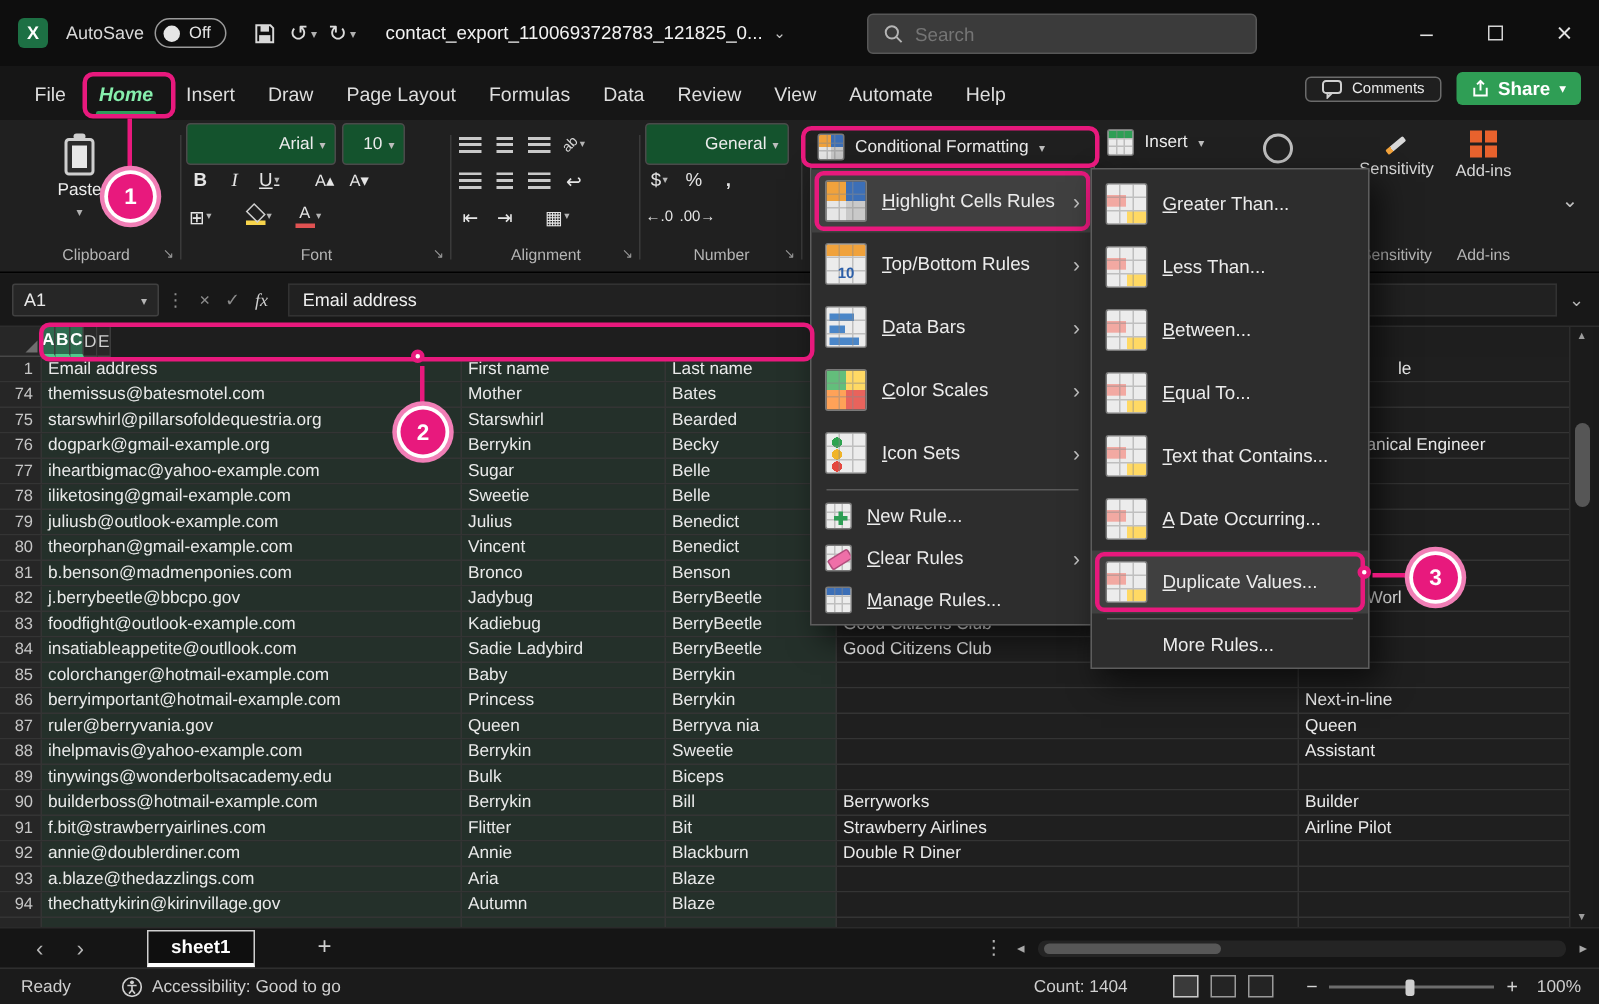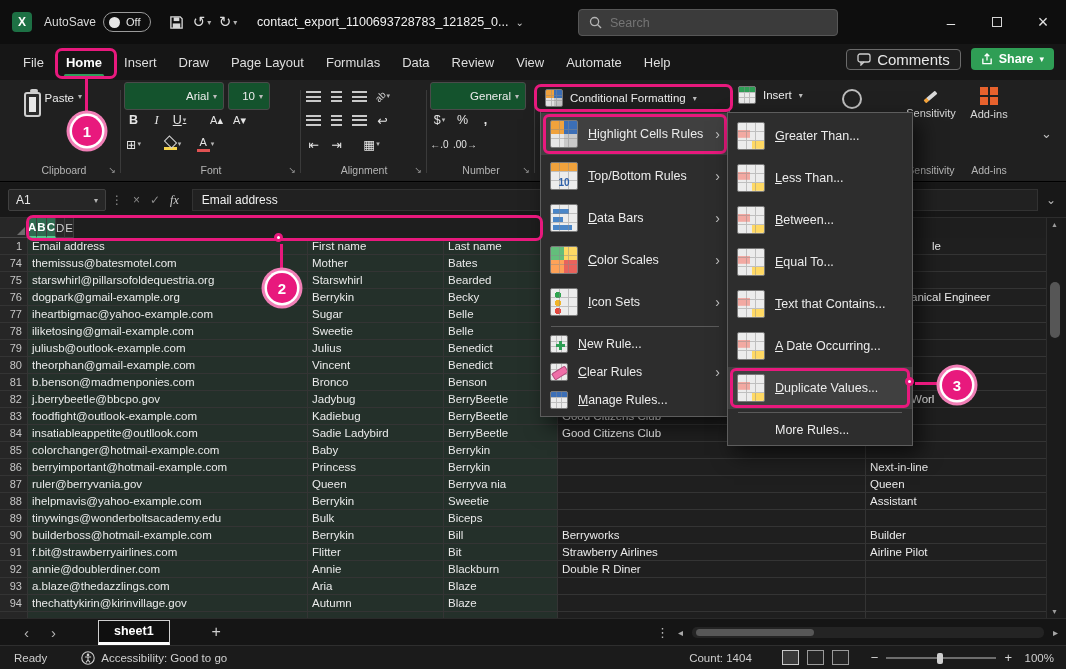--- a/index.html
+++ b/index.html
@@ -19,40 +19,40 @@
   .filename .dd { font-size:10px; color:#c9c9c9; }
   .searchbox { position:absolute; left:578px; top:9px; width:260px; height:27px; background:#3b3b3b; border:1px solid #575757; border-radius:4px; display:flex; align-items:center; gap:8px; padding:0 10px; }
   .searchbox input { background:transparent; border:none; outline:none; color:#c4c4c4; font-size:12.5px; width:200px; font-family:inherit; }
   .win-controls { position:absolute; right:0; top:0; height:44px; display:flex; }
   .win-btn { width:46px; display:flex; align-items:center; justify-content:center; font-size:15px; color:#e3e3e3; }
   .maxbox { width:10px; height:10px; border:1.5px solid #d5d5d5; }
 
   
   .menubar { position:absolute; top:44px; left:0; right:0; height:36px; background:#161616; display:flex; align-items:center; font-size:13px; padding-left:12px; }
   .mtab { padding:7px 11px; color:#dedede; position:relative; white-space:nowrap; }
-  .mtab.active { color:#ffffff; font-weight:700; }
+  .mtab.active { color:#86efac; font-weight:700;font-style:italic; }
   .mtab.active::after { content:""; position:absolute; left:9px; right:9px; bottom:0; height:3px; background:#2e9e5b; border-radius:2px; }
   .mb-right { margin-left:auto; display:flex; align-items:center; gap:10px; margin-right:12px; }
-  .comments-btn { display:flex; align-items:center; gap:6px; border:1px solid #6b6b6b; border-radius:4px; padding:1px 10px; font-size:15px; background:#1f1f1f; color:#e8e8e8; }
+  .comments-btn { display:flex; align-items:center; gap:6px; border:1px solid #6b6b6b; border-radius:4px; padding:1px 10px; font-size:10px; background:#1f1f1f; color:#e8e8e8; }
   .share-btn { display:flex; align-items:center; gap:6px; background:#2f9e55; color:#fff; border-radius:4px; padding:4px 10px; font-size:12.5px; font-weight:600; }
   .share-btn .dd { font-size:9px; }
 
   
   .ribbon { position:absolute; top:80px; left:0; right:0; height:102px; background:#202020; border-bottom:1px solid #000; }
   .rgroup { position:absolute; top:4px; bottom:2px; }
   .group-label { position:absolute; bottom:3px; left:0; right:0; text-align:center; font-size:10.5px; color:#b5b5b5; }
   .launcher { position:absolute; right:2px; bottom:4px; font-size:9px; color:#979797; }
   .gsep { position:absolute; top:10px; bottom:8px; width:1px; background:#3a3a3a; }
   .rrow { display:flex; align-items:center; gap:4px; height:24px; }
   .combo { background:#14532d; border:1px solid #4a4a4a; border-radius:3px; font-size:11.5px; height:28px; display:flex; align-items:center; justify-content:flex-end; padding:0 6px; color:#ececec; }
   .combo .dd { font-size:8px; color:#bdbdbd; margin-left:4px; }
   .sbtn { min-width:19px; height:20px; display:flex; align-items:center; justify-content:center; font-size:12.5px; color:#e5e5e5; gap:1px; }
   .sbtn .dd { font-size:7px; color:#b5b5b5; }
   .bold-g { font-weight:800; } .ital-g { font-style:italic; font-family:"Liberation Serif",serif; } .und-g { text-decoration:underline; }
-  .paste { position:absolute; left:14px; top:8px; width:58px; display:flex; flex-direction:row; gap:4px; font-size:11.5px; color:#ececec; }
+  .paste { position:absolute; left:14px; top:8px; width:58px; display:flex; flex-direction:column; align-items:center; gap:4px; font-size:11.5px; color:#ececec; }
   .clip { width:20px; height:25px; border:2px solid #cfcfcf; border-radius:3px; position:relative; background:#2c2c2c; }
   .clip::before { content:""; position:absolute; top:-5px; left:4px; width:8px; height:4px; background:#cfcfcf; border-radius:2px; }
   .clip::after { content:""; position:absolute; top:3px; left:3px; right:3px; bottom:3px; background:#e8e8e8; }
   .bars-ic { width:15px; height:11px; background:repeating-linear-gradient(0deg,#c9c9c9 0 2px,transparent 2px 4.5px); }
   .bars-ic.short { width:11px; }
   .fill-ic { width:11px; height:8px; border:1.5px solid #d0d0d0; transform:rotate(45deg); }
   .cbar { width:13px; height:3px; margin-top:1px; }
   .cbar.y { background:#f7d44c; } .cbar.r { background:#e05252; }
   .stack { display:flex; flex-direction:column; align-items:center; line-height:1; }
   .diag { display:inline-block; transform:rotate(-45deg); font-size:9.5px; color:#d5d5d5; }

